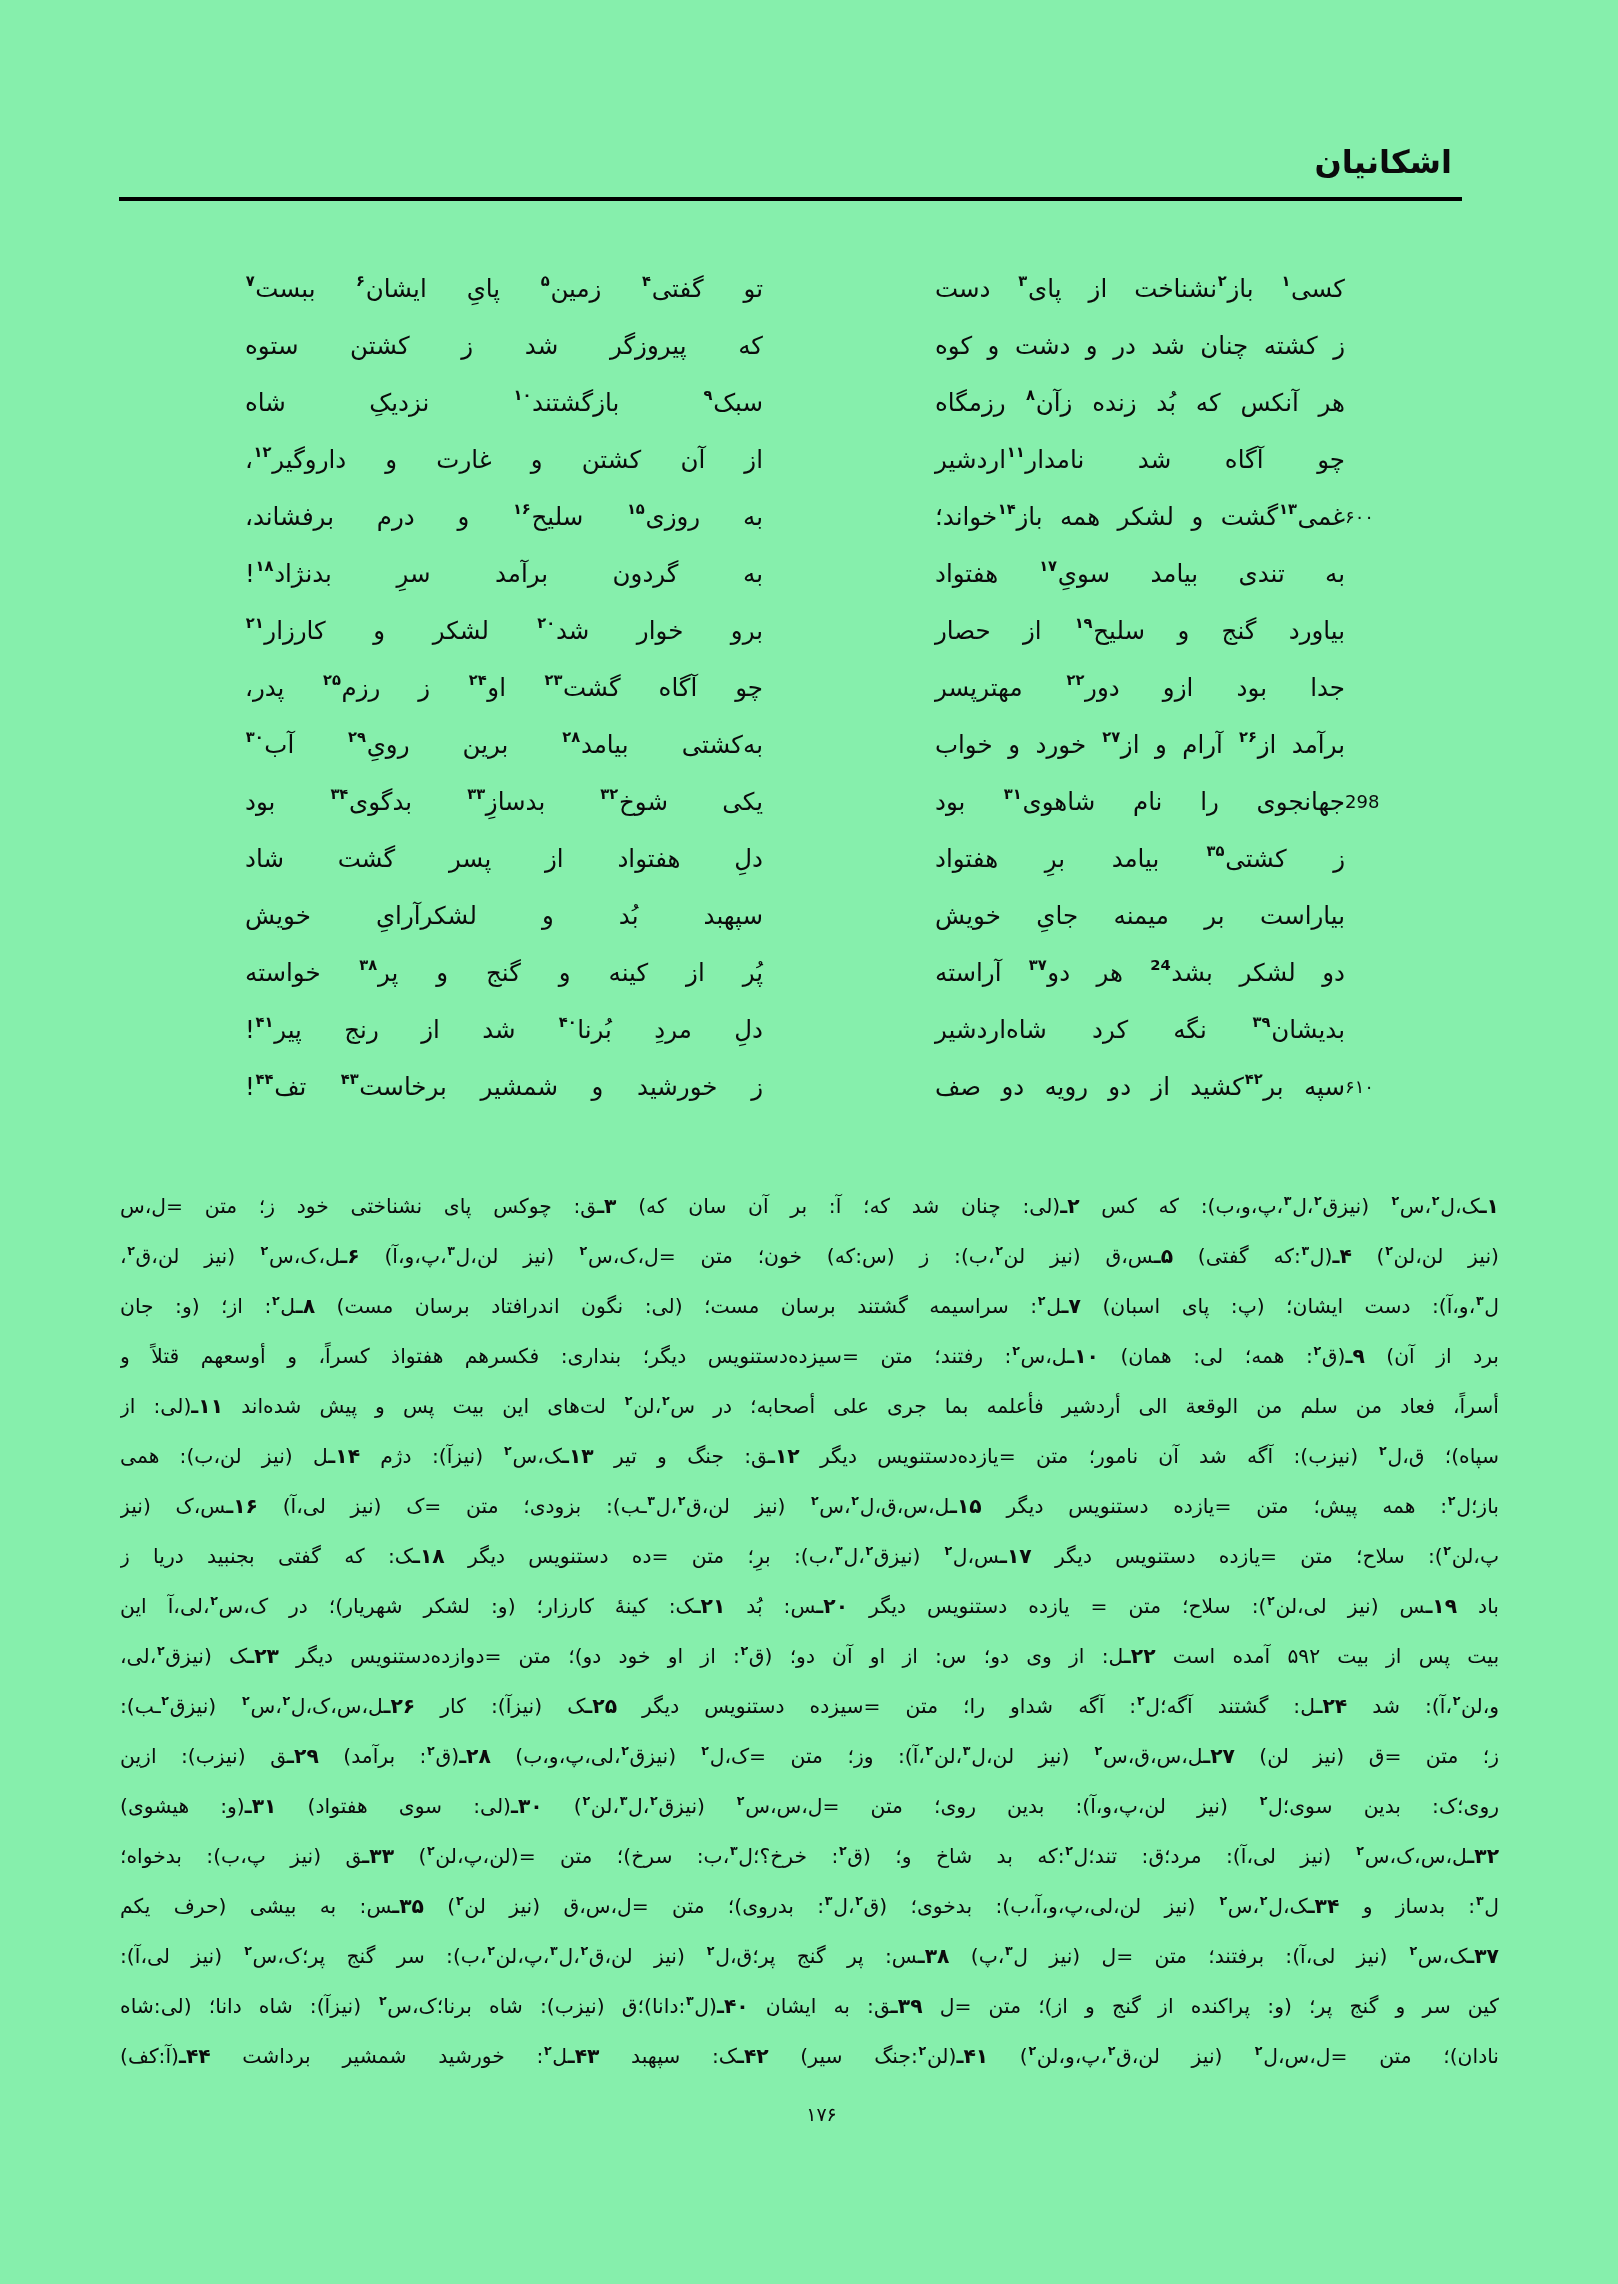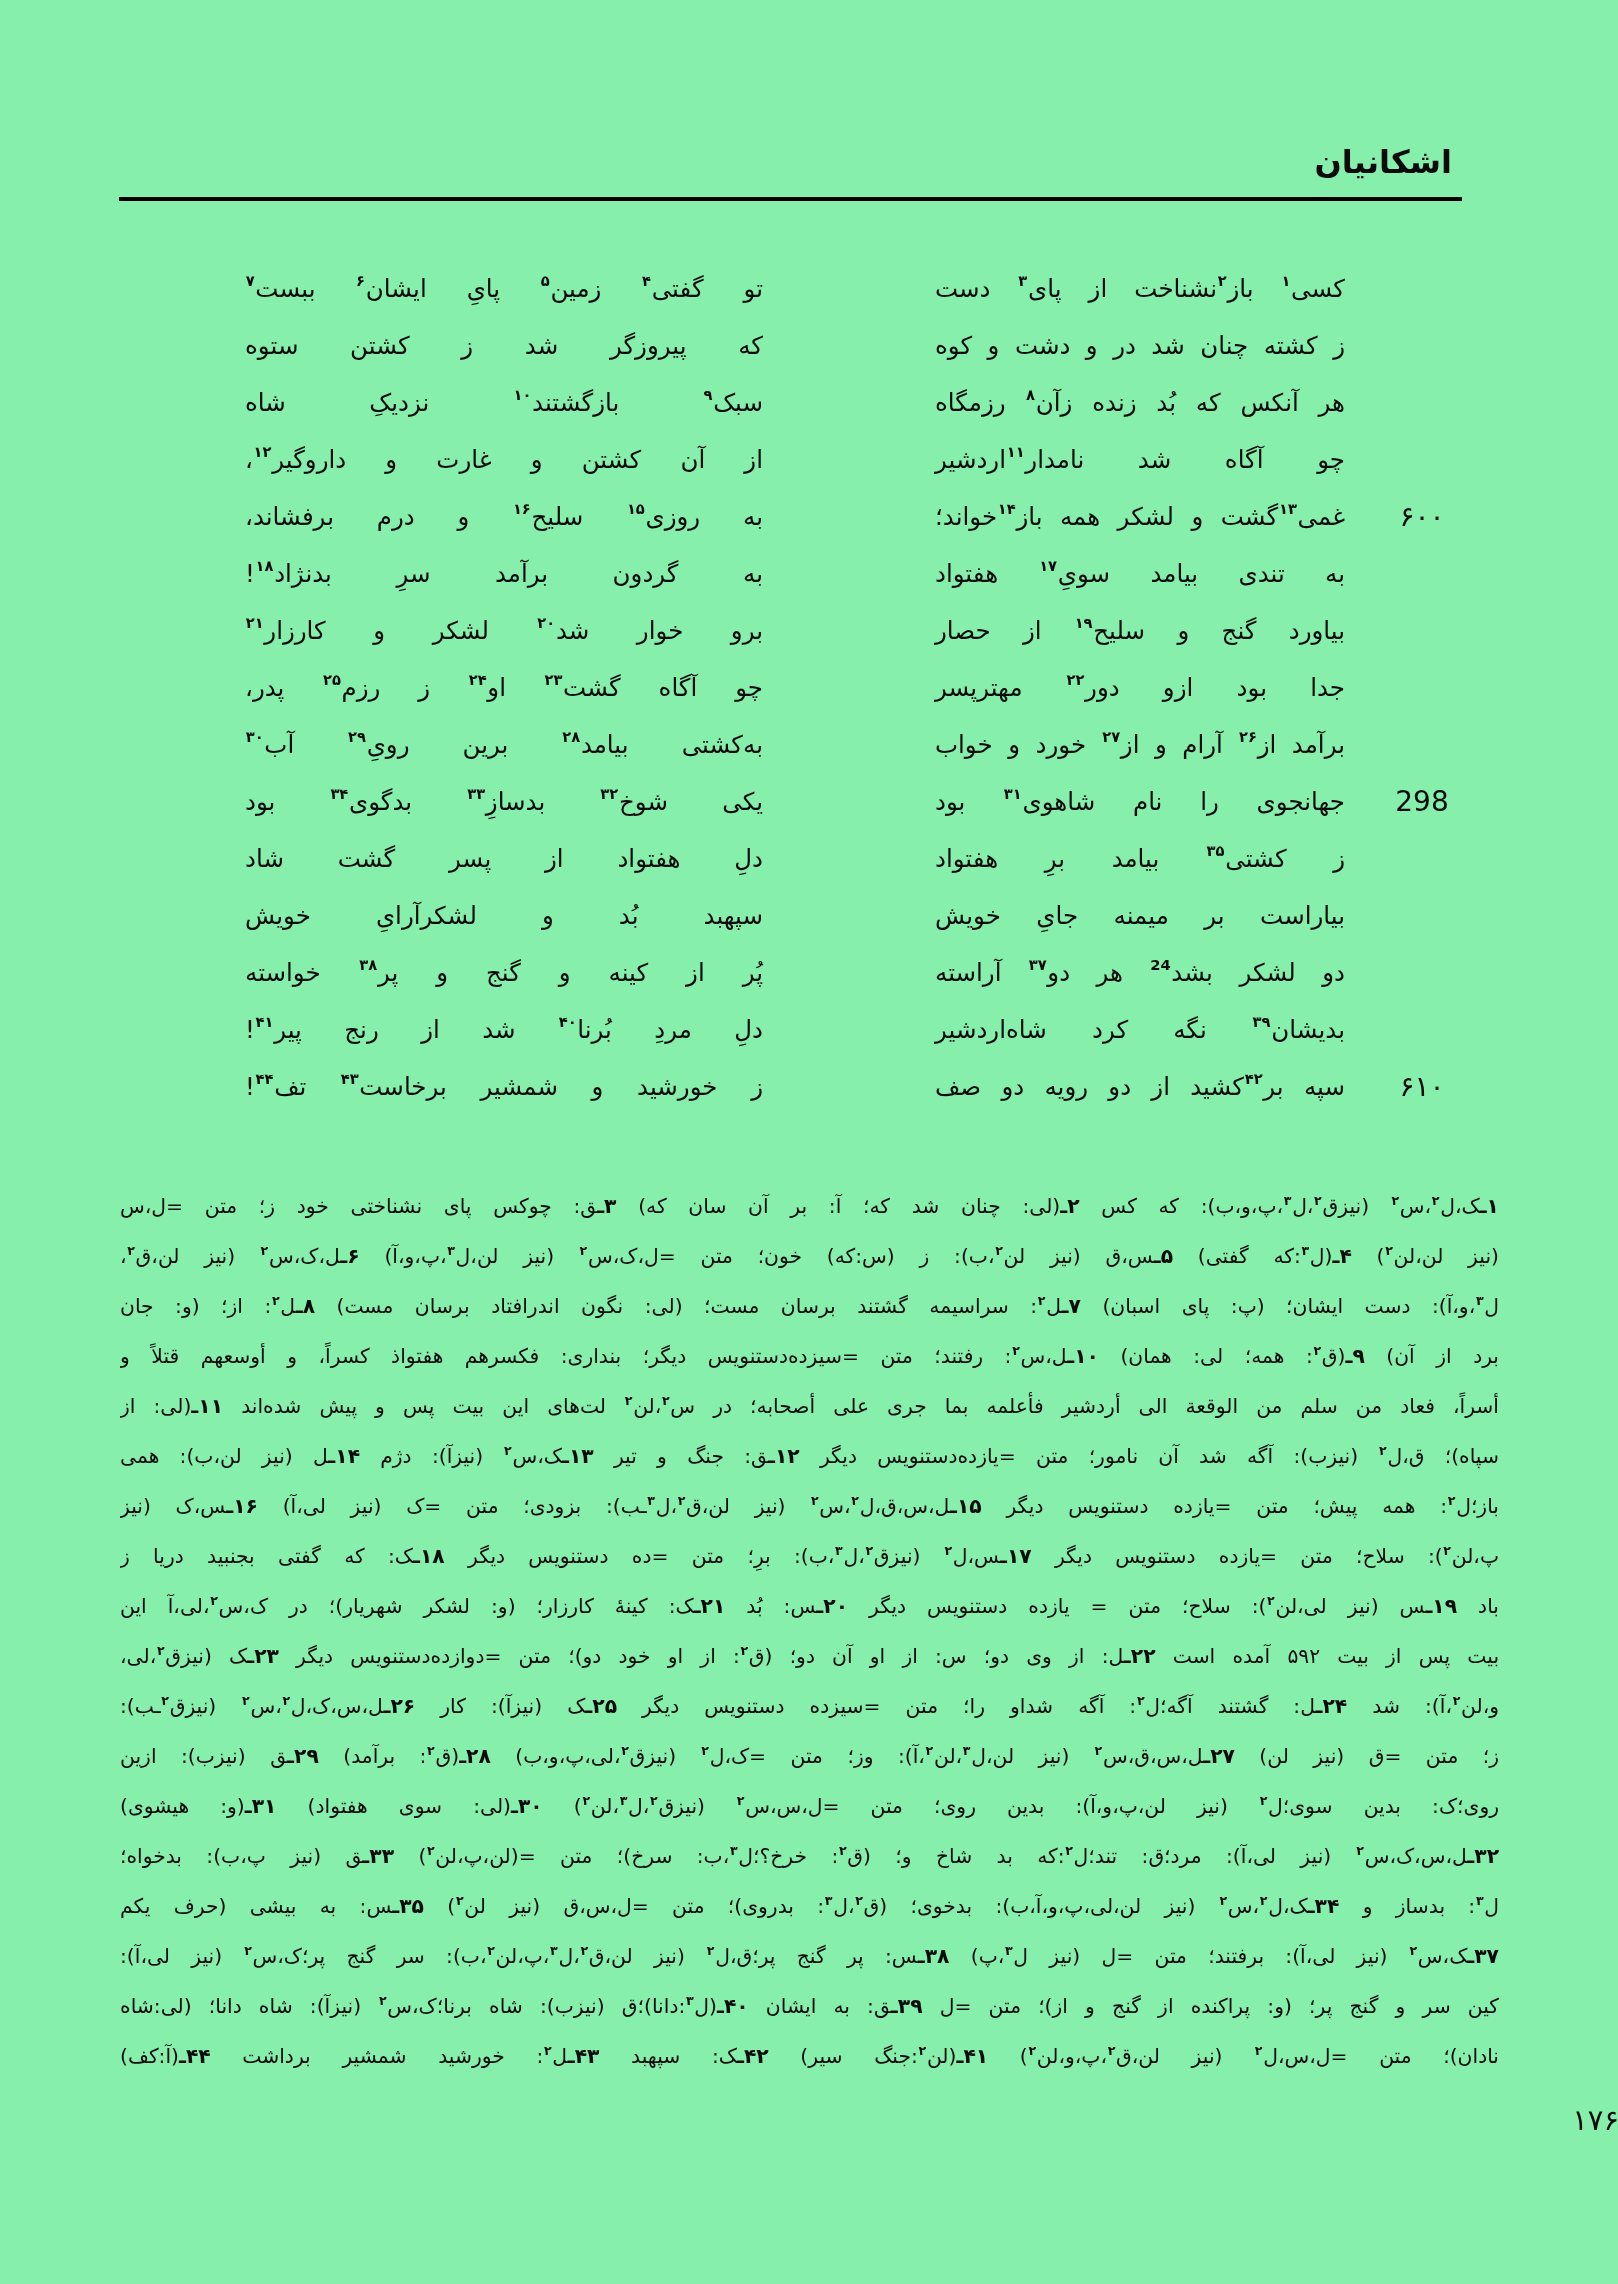--- a/index.html
+++ b/index.html
@@ -24,21 +24,21 @@
   .verses{
     position:absolute;top:260px;right:120px;width:1253px;
   }
   .verse-row{
     display:grid;
     grid-template-columns:154px 410px 172px 518px; 
     height:57px;
     align-items:center;
   }
   .verse-num{
-    font-size:28px;text-align:center;
+    font-size:18px;text-align:left;
   }
   .hemistich{
     font-size:24.5px;
     text-align:justify;
     -moz-text-align-last:justify;
     text-align-last:justify;
     white-space:nowrap;
     overflow:visible;
   }
   .hemistich sup, .app-line sup{
@@ -57,21 +57,21 @@
     line-height:50px;
     height:50px;
     overflow:hidden;
     text-align:justify;
     -moz-text-align-last:justify;
     text-align-last:justify;
   }
   .app-line b{font-weight:bold;}
   .page-number{
     position:absolute;top:2103px;left:0;right:0;
-    font-size:29px;padding-left:24px;
+    text-align:center;font-size:19px;padding-left:24px;
   }
 </style>
 </head>
 <body>
 
 <div class="page">
   <div class="header-title">اشکانیان</div>
   <div class="header-rule"></div>
 
   <div class="verses" id="verses">

